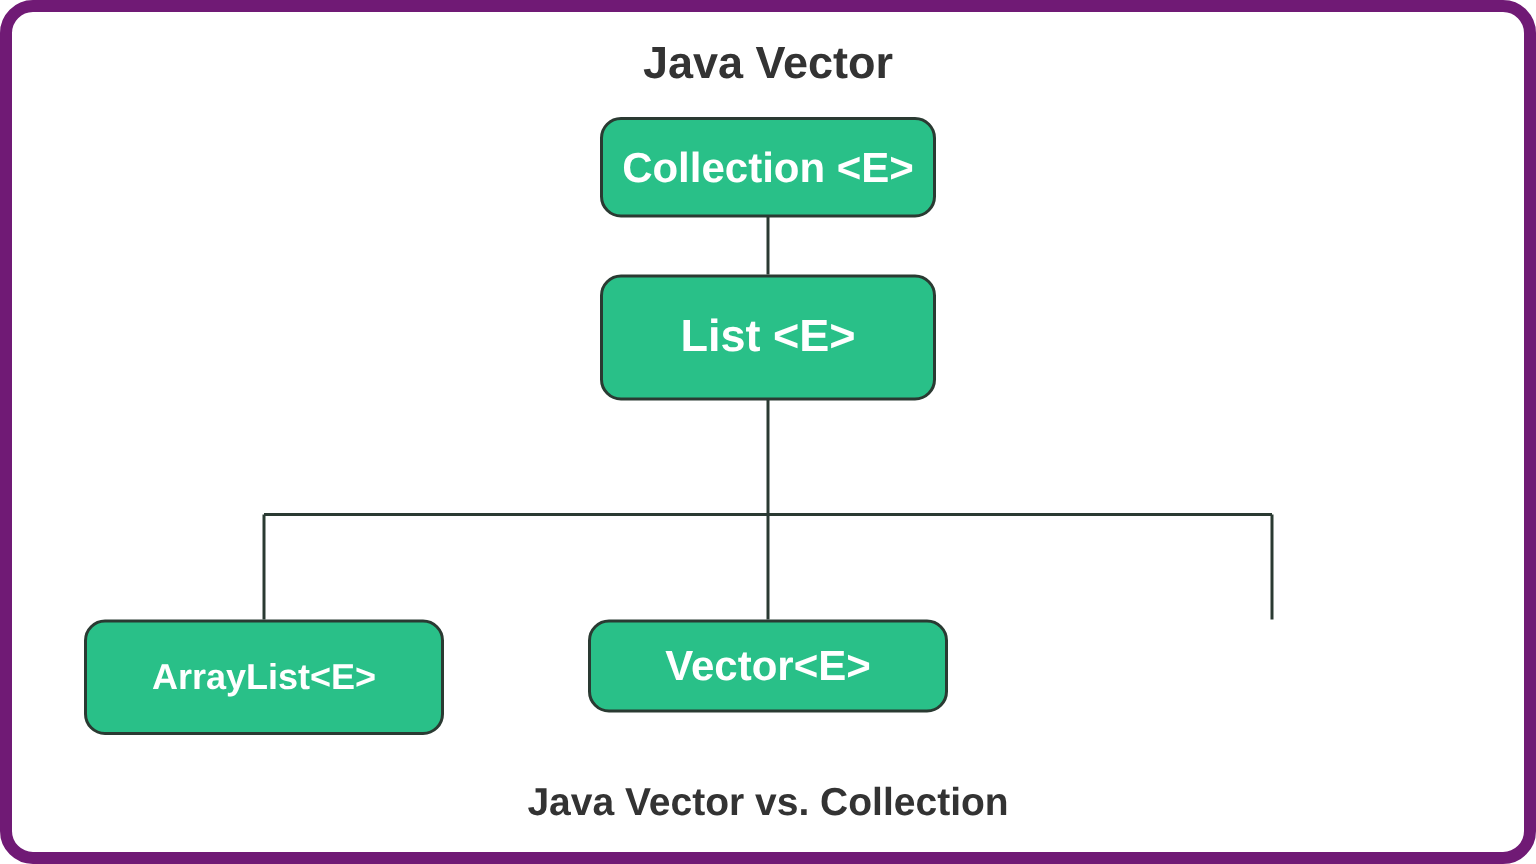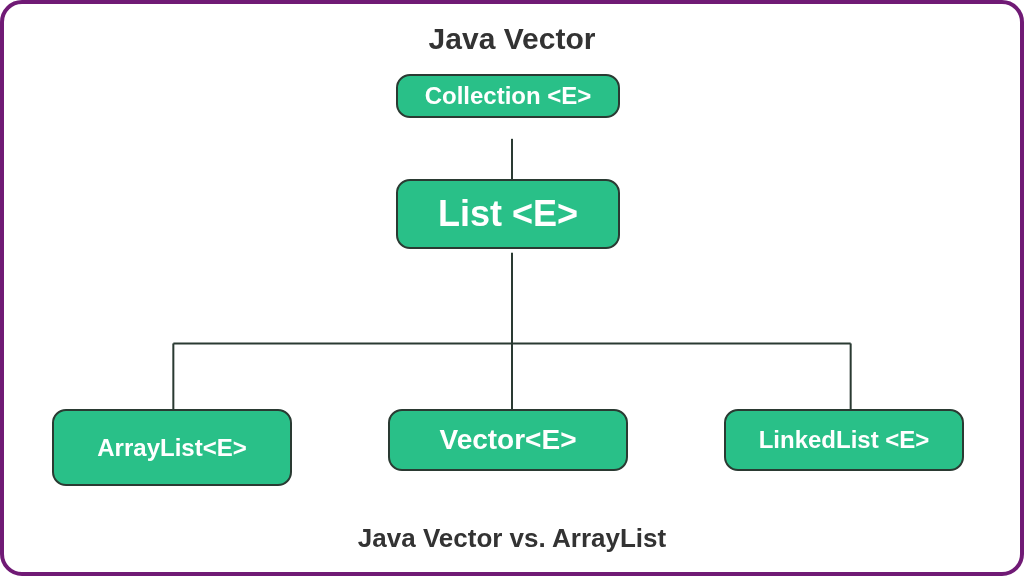--- a/index.html
+++ b/index.html
@@ -1,19 +1,19 @@
 <!DOCTYPE html>
 <html><head>
 <meta charset="utf-8">
 <style>
   * { box-sizing: border-box; margin: 0; padding: 0; }
   html, body { width: 1024px; height: 576px; font-family: -apple-system, "Segoe UI", Helvetica, Arial, sans-serif; }
   .frame {
     width: 1024px; height: 576px;
-    border: 4px solid #701a75;
+    border: 8px solid #701a75;
     border-radius: 22px;
     position: relative;
     background: #fff;
   }
   .title {
     position: absolute;
     left: 0; right: 0; top: 18px;
     text-align: center;
     font-size: 30px;
     font-weight: 700;
@@ -63,35 +63,32 @@
 
     <line x1="504" y1="245" x2="504" y2="335"></line>
 
     <line x1="168" y1="335" x2="840" y2="335"></line>
 
     <line x1="168" y1="335" x2="168" y2="405"></line>
     <line x1="504" y1="335" x2="504" y2="405"></line>
     <line x1="840" y1="335" x2="840" y2="405"></line>
   </svg>
 
-  <div class="node" style="left:392px; top:70px; width:224px; height:44px; font-size:24px;">
+  <div class="node" style="left:392px; top:70px; width:224px; height:67px; font-size:28px;">
     <span>Collection &lt;E&gt;</span>
   </div>
 
-  <div class="node" style="left:392px; top:175px; width:224px; height:70px; font-size:36px;justify-content:center;">
+  <div class="node" style="left:392px; top:175px; width:224px; height:84px; font-size:30px;justify-content:center;">
     <span>List &lt;E&gt;</span>
   </div>
 
   <div class="node" style="left:48px; top:405px; width:240px; height:77px; font-size:24px;">
     <span>ArrayList&lt;E&gt;</span>
   </div>
 
   <div class="node" style="left:384px; top:405px; width:240px; height:62px; font-size:28px;">
     <span>Vector&lt;E&gt;</span>
   </div>
 
-  <div class="node" style="left:720px; top:405px; width:240px; height:62px; font-size:24px;">
-    <span>LinkedList &lt;E&gt;</span>
-  </div>
 
-  <div class="caption">Java Vector vs. ArrayList</div>
+  <div class="caption">Java Vector vs. Collection</div>
 
 </div>
 
 </body></html>

